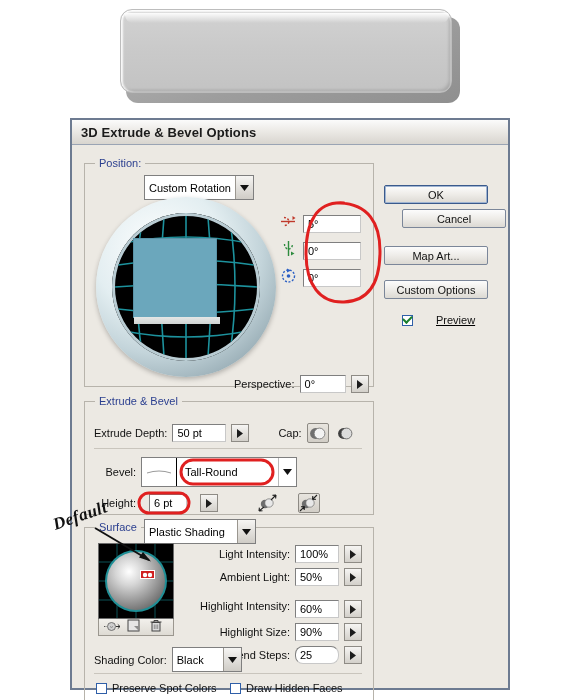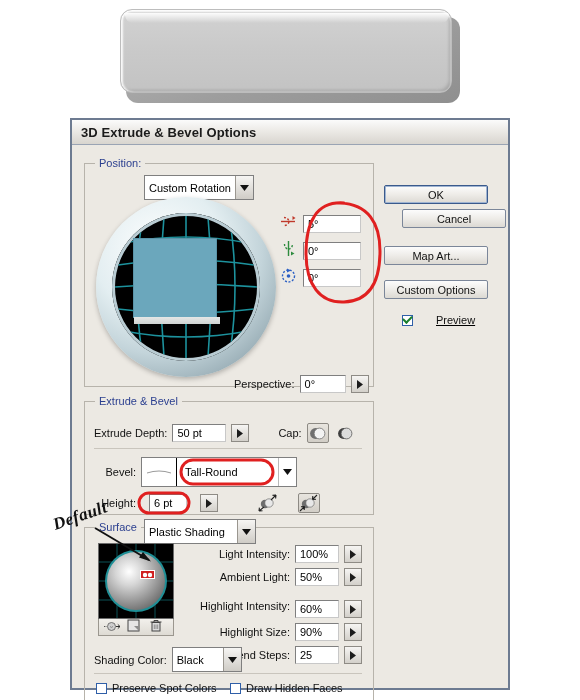--- a/index.html
+++ b/index.html
@@ -459,21 +459,21 @@
             <span>90%</span>
           </span>
           <span class="stepper">
             <svg width="8" height="9" viewBox="0 0 8 9">
                 <path d="M1 0 L7 4.5 L1 9 Z" fill="#1b1b1b"></path>
               </svg>
           </span>
         </div>
         <div class="surf-row" style="display:flex; align-items:center; justify-content:flex-end; gap:5px; height:18px;">
           <span class="lbl">Blend Steps:</span>
-          <span class="field" style="width:44px;">
+          <span class="field" style="width:44px;border-radius:8px;">
             <span>25</span>
           </span>
           <span class="stepper">
             <svg width="8" height="9" viewBox="0 0 8 9">
                 <path d="M1 0 L7 4.5 L1 9 Z" fill="#1b1b1b"></path>
               </svg>
           </span>
         </div>
       </div>
 

